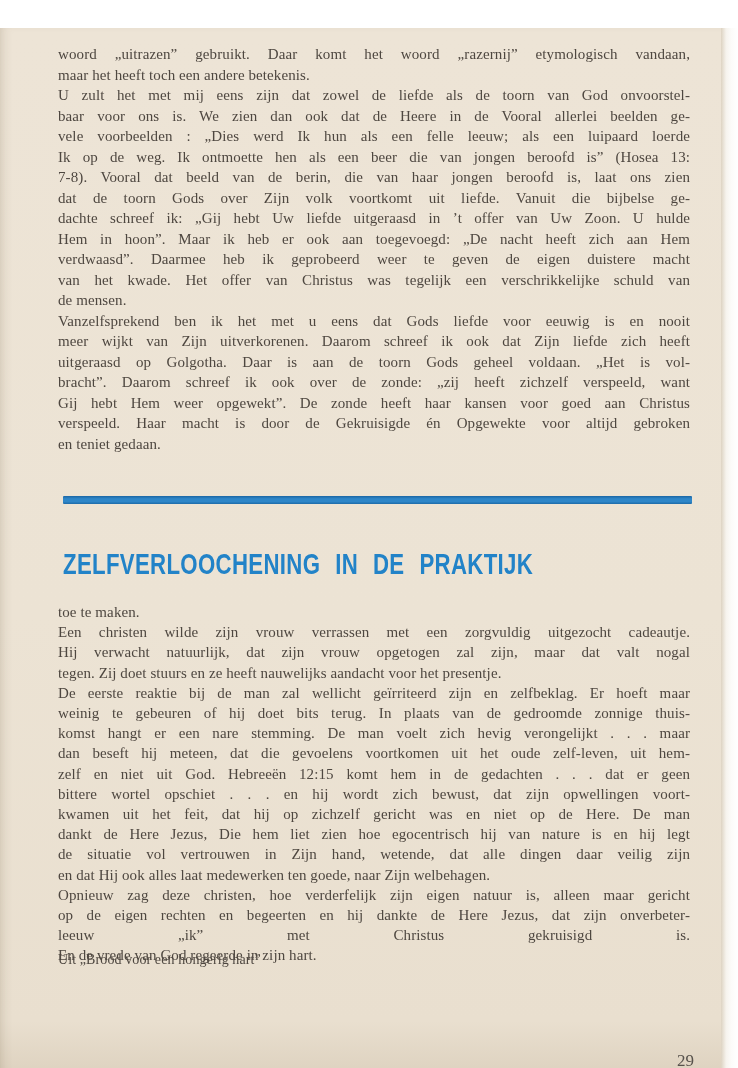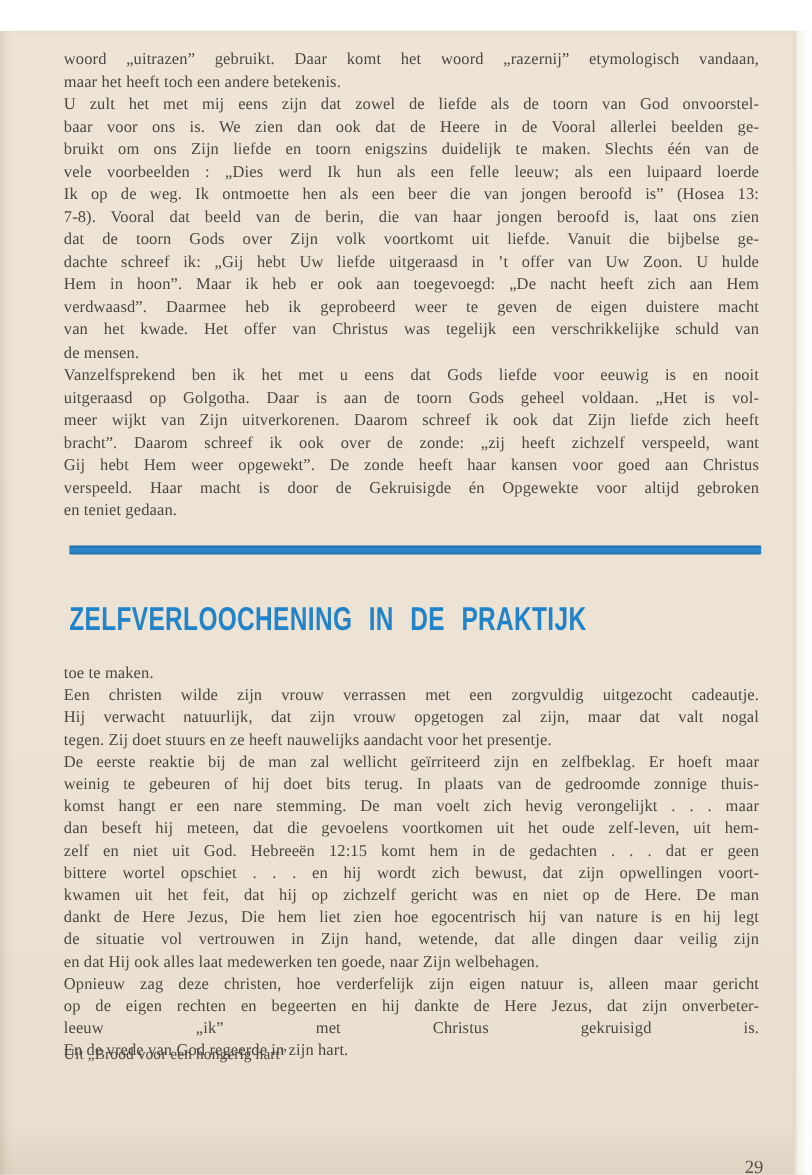--- a/index.html
+++ b/index.html
@@ -66,35 +66,34 @@
   <div class="content">
 
     <section class="intro">
       <div class="para">
           <div class="tline">woord „uitrazen” gebruikt. Daar komt het woord „razernij” etymologisch vandaan,</div>
           <div class="tline last">maar het heeft toch een andere betekenis.</div>
         </div>
       <div class="para">
           <div class="tline">U zult het met mij eens zijn dat zowel de liefde als de toorn van God onvoorstel-</div>
           <div class="tline">baar voor ons is. We zien dan ook dat de Heere in de Vooral allerlei beelden ge-</div>
-          <div class="tline">bruikt om ons Zijn liefde en toorn enigszins duidelijk te maken. Slechts één van de</div>
           <div class="tline">vele voorbeelden : „Dies werd Ik hun als een felle leeuw; als een luipaard loerde</div>
           <div class="tline">Ik op de weg. Ik ontmoette hen als een beer die van jongen beroofd is” (Hosea 13:</div>
           <div class="tline">7-8). Vooral dat beeld van de berin, die van haar jongen beroofd is, laat ons zien</div>
           <div class="tline">dat de toorn Gods over Zijn volk voortkomt uit liefde. Vanuit die bijbelse ge-</div>
           <div class="tline">dachte schreef ik: „Gij hebt Uw liefde uitgeraasd in ’t offer van Uw Zoon. U hulde</div>
           <div class="tline">Hem in hoon”. Maar ik heb er ook aan toegevoegd: „De nacht heeft zich aan Hem</div>
           <div class="tline">verdwaasd”. Daarmee heb ik geprobeerd weer te geven de eigen duistere macht</div>
           <div class="tline">van het kwade. Het offer van Christus was tegelijk een verschrikkelijke schuld van</div>
           <div class="tline last">de mensen.</div>
         </div>
       <div class="para">
           <div class="tline">Vanzelfsprekend ben ik het met u eens dat Gods liefde voor eeuwig is en nooit</div>
+          <div class="tline">meer wijkt van Zijn uitverkorenen. Daarom schreef ik ook dat Zijn liefde zich heeft</div>
           <div class="tline">uitgeraasd op Golgotha. Daar is aan de toorn Gods geheel voldaan. „Het is vol-</div>
-          <div class="tline">meer wijkt van Zijn uitverkorenen. Daarom schreef ik ook dat Zijn liefde zich heeft</div>
           <div class="tline">bracht”. Daarom schreef ik ook over de zonde: „zij heeft zichzelf verspeeld, want</div>
           <div class="tline">Gij hebt Hem weer opgewekt”. De zonde heeft haar kansen voor goed aan Christus</div>
           <div class="tline">verspeeld. Haar macht is door de Gekruisigde én Opgewekte voor altijd gebroken</div>
           <div class="tline last">en teniet gedaan.</div>
         </div>
     </section>
 
     <div class="divider"></div>
 
     <h1 class="title">ZELFVERLOOCHENING IN DE PRAKTIJK</h1>

